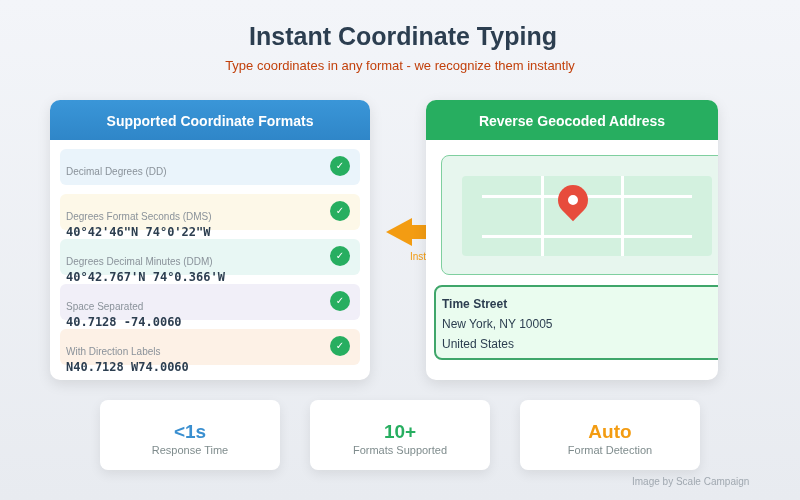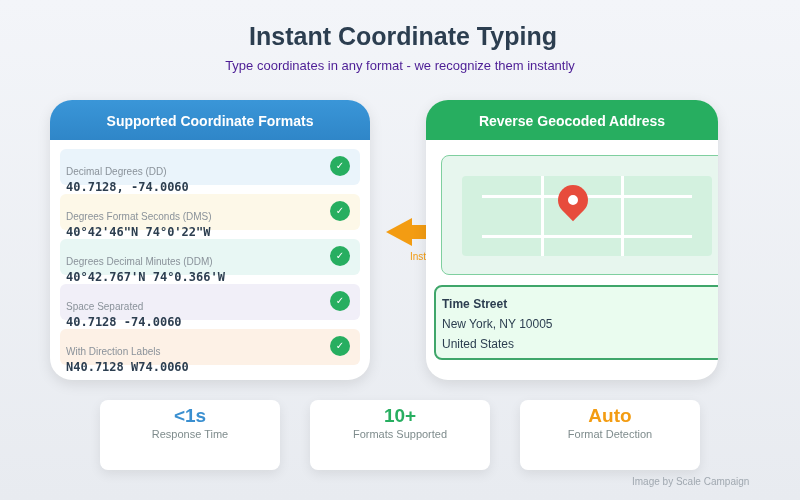--- a/index.html
+++ b/index.html
@@ -9,24 +9,24 @@
       font-family: "Liberation Sans", sans-serif;
       position: relative;
       color: #2c3e50;
     }
     .title {
       position: absolute; left: 6px; right: 0; top: 22px;
       text-align: center; font-size: 25px; font-weight: bold; color: #2c3e50;
     }
     .subtitle {
       position: absolute; left: 0; right: 0; top: 58px;
-      text-align: center; font-size: 13px; color: #4c1d95;
+      text-align: center; font-size: 13px; color: #c2410c;
     }
     .card {
-      position: absolute; background: #fff; border-radius: 22px;
+      position: absolute; background: #fff; border-radius: 10px;
       box-shadow: 0 4px 14px rgba(0,0,0,0.10); overflow: hidden;
     }
     .card-left { left: 50px; top: 100px; width: 320px; height: 280px; }
     .card-right { left: 426px; top: 100px; width: 292px; height: 280px; }
     .card-header {
       height: 40px; line-height: 42px; text-align: center;
       color: #fff; font-weight: bold; font-size: 14px;
     }
     .hdr-blue { background: linear-gradient(180deg, #3a96d8 0%, #2f86c8 100%); }
     .hdr-green { background: #27ae60; }
@@ -80,38 +80,37 @@
       background: #eafcef; border: 2px solid #3fa66a; border-radius: 8px;
       padding: 7px 6px; font-size: 12px; color: #2c3e50;
     }
     .address div { line-height: 20px; }
     .addr-street { font-weight: bold; }
     .stat {
       position: absolute; top: 400px; width: 180px; height: 70px;
       background: #fff; border-radius: 8px; box-shadow: 0 4px 12px rgba(0,0,0,0.08);
       text-align: center;
     }
-    .stat-value { margin-top: 4px; font-size: 19px; font-weight: bold; line-height: 24px; }
+    .stat-value { margin-top: 20px; font-size: 19px; font-weight: bold; line-height: 24px; }
     .stat-label { font-size: 11px; color: #7f8c8d; }
     .credit {
       position: absolute; left: 632px; top: 476px; font-size: 10px; color: #a0a8b0;
     }
   </style>
 </head>
 <body>
 
 <div class="title">Instant Coordinate Typing</div>
 <div class="subtitle">Type coordinates in any format - we recognize them instantly</div>
 
 <div class="card card-left">
   <div class="card-header hdr-blue">Supported Coordinate Formats</div>
   <div class="formats">
     <div class="fmt" style="background:#eaf4fb">
       <div class="fmt-label">Decimal Degrees (DD)</div>
-      <div class="fmt-value">40.7128, -74.0060</div>
       <div class="check">✓</div>
     </div>
     <div class="fmt" style="background:#fdf8e8">
       <div class="fmt-label">Degrees Format Seconds (DMS)</div>
       <div class="fmt-value">40°42'46"N 74°0'22"W</div>
       <div class="check">✓</div>
     </div>
     <div class="fmt" style="background:#e8f7f4">
       <div class="fmt-label">Degrees Decimal Minutes (DDM)</div>
       <div class="fmt-value">40°42.767'N 74°0.366'W</div>

